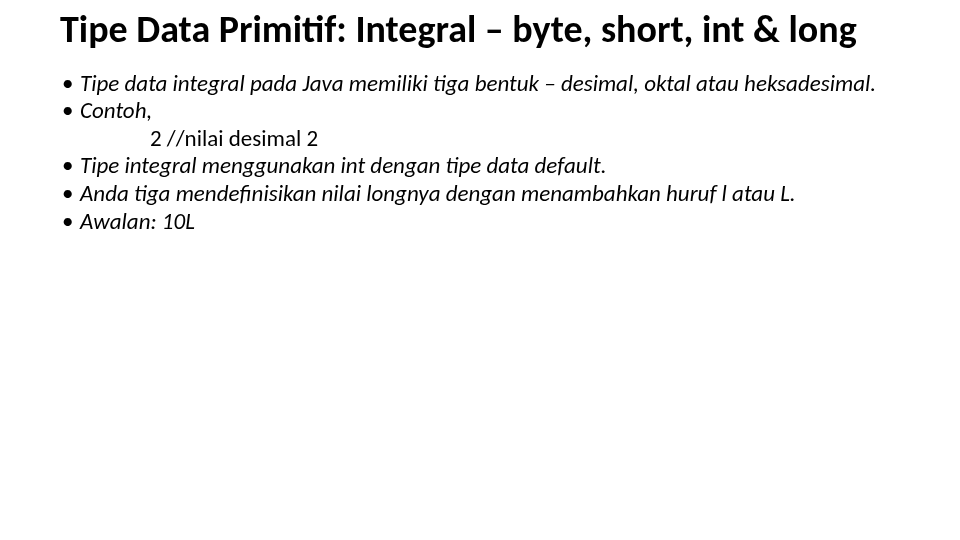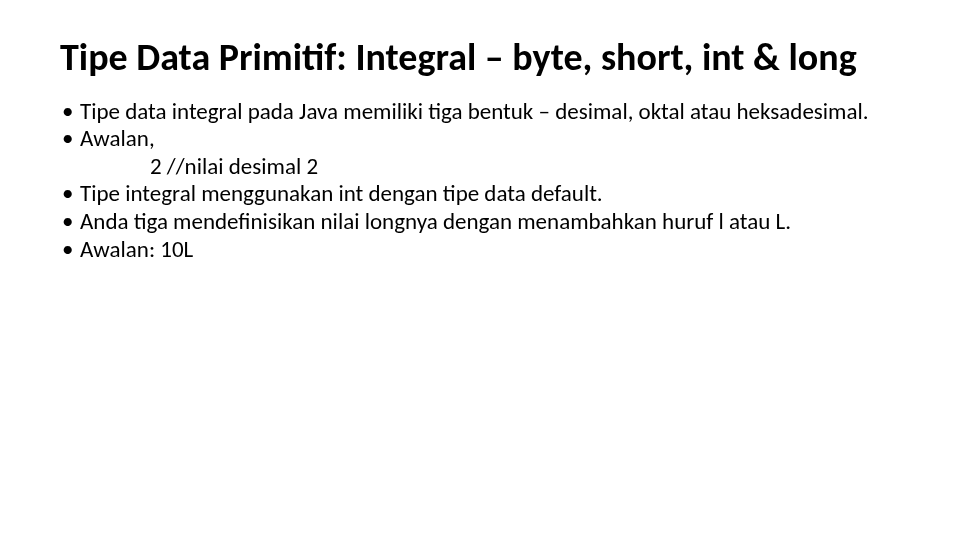--- a/index.html
+++ b/index.html
@@ -6,21 +6,21 @@
     margin: 0;
     padding: 0;
     width: 960px;
     height: 540px;
     background: #ffffff;
     font-family: "Calibri", "Segoe UI", Arial, sans-serif;
     color: #000000;
   }
   .slide {
     box-sizing: border-box;
-    padding: 36px 60px 0 60px;
+    padding: 8px 60px 0 60px;
   }
   .title {
     font-size: 38px;
     font-weight: 700;
     line-height: 1.15;
     margin: 0 0 18px 0;
     letter-spacing: 0px;
   }
   .body {
     font-size: 23px;
@@ -32,41 +32,42 @@
     margin: 0;
   }
   .bullet .dot {
     flex: 0 0 auto;
     width: 18px;
     text-align: left;
     padding-left: 2px;
   }
   .bullet .text {
     flex: 1 1 auto;
+    font-style: italic;
   }
   .indent {
     padding-left: 90px;
   }
 </style>
 </head>
 <body>
 
 <div class="slide">
   <h1 class="title">Tipe Data Primitif: Integral – byte, short, int &amp; long</h1>
 
   <div class="body">
 
     <div class="bullet">
       <span class="dot">•</span>
       <span class="text">Tipe data integral pada Java memiliki tiga bentuk – desimal, oktal atau heksadesimal.</span>
     </div>
 
     <div class="bullet">
       <span class="dot">•</span>
-      <span class="text">Awalan,</span>
+      <span class="text">Contoh,</span>
     </div>
 
     <div class="indent">2  //nilai desimal 2</div>
 
     <div class="bullet">
       <span class="dot">•</span>
       <span class="text">Tipe integral menggunakan int dengan tipe data default.</span>
     </div>
 
     <div class="bullet">

